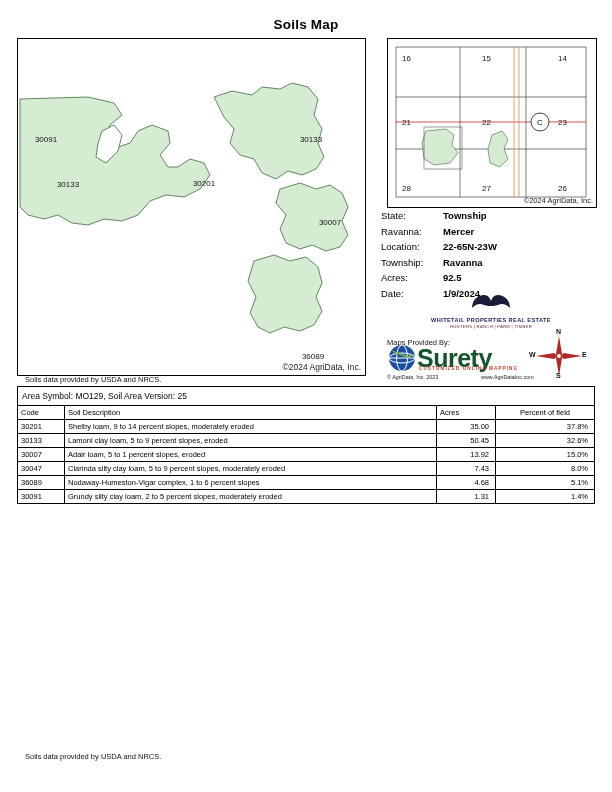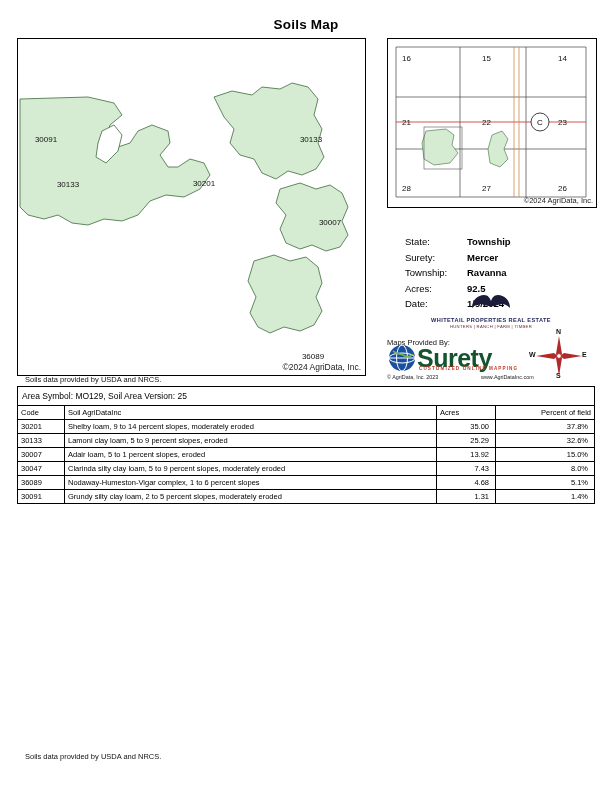--- a/index.html
+++ b/index.html
@@ -70,25 +70,24 @@
   }
   .loc-credit {
     position: absolute;
     right: 3px;
     bottom: 2px;
     font-size: 7.5px;
     color: #222;
   }
   .info-table {
     position: absolute;
-    left: 405px;
+    left: 381px;
     top: 208px;
     width: 208px;
     font-size: 9.5px;
-    margin-top: 26px;
   }
   .info-row {
     display: flex;
     line-height: 15.5px;
     height: 15.5px;
   }
   .info-key {
     width: 62px;
     color: #000;
   }
@@ -208,21 +207,21 @@
     vertical-align: middle;
   }
   .area-symbol-cell {
     font-size: 8.5px;
     padding: 3px 4px !important;
     height: 12px;
   }
   th.col-code  { width: 40px; text-align: left; font-weight: normal; }
   th.col-desc  { text-align: left; font-weight: normal; }
   th.col-acres { width: 52px; text-align: left; font-weight: normal; }
-  th.col-pct   { width: 92px; text-align: right; font-weight: normal; }
+  th.col-pct   { width: 92px; text-align: center; font-weight: normal; }
   td.code  { text-align: left; }
   td.desc  { text-align: left; }
   td.acres { text-align: right; padding-right: 6px !important; }
   td.pct   { text-align: right; padding-right: 6px !important; }
   .row-h { height: 13px; }
 </style>
 </head>
 <body>
 
 <div class="page">
@@ -311,22 +310,26 @@
     </svg>
     <div class="loc-credit">©2024 AgriData, Inc.</div>
   </div>
 
   <div class="info-table">
     <div class="info-row">
       <div class="info-key">State:</div>
       <div class="info-val">Township</div>
     </div>
     <div class="info-row">
-      <div class="info-key">Surety:</div>
+      <div class="info-key">Ravanna:</div>
       <div class="info-val">Mercer</div>
+    </div>
+    <div class="info-row">
+      <div class="info-key">Location:</div>
+      <div class="info-val">22-65N-23W</div>
     </div>
     <div class="info-row">
       <div class="info-key">Township:</div>
       <div class="info-val">Ravanna</div>
     </div>
     <div class="info-row">
       <div class="info-key">Acres:</div>
       <div class="info-val">92.5</div>
     </div>
     <div class="info-row">
@@ -377,34 +380,34 @@
   <div class="nrcs-note-top">Soils data provided by USDA and NRCS.</div>
   <div class="nrcs-note-bottom">Soils data provided by USDA and NRCS.</div>
 
   <table class="soils">
     <tbody>
       <tr>
         <td class="area-symbol-cell" colspan="4">Area Symbol: MO129, Soil Area Version: 25</td>
       </tr>
       <tr>
         <th class="col-code">Code</th>
-        <th class="col-desc">Soil AgriDataInc</th>
+        <th class="col-desc">Soil Description</th>
         <th class="col-acres">Acres</th>
         <th class="col-pct">Percent of field</th>
       </tr>
       <tr class="row-h">
         <td class="code">30201</td>
         <td class="desc">Shelby loam, 9 to 14 percent slopes, moderately eroded</td>
         <td class="acres">35.00</td>
         <td class="pct">37.8%</td>
       </tr>
       <tr class="row-h">
         <td class="code">30133</td>
         <td class="desc">Lamoni clay loam, 5 to 9 percent slopes, eroded</td>
-        <td class="acres">25.29</td>
+        <td class="acres">50.45</td>
         <td class="pct">32.6%</td>
       </tr>
       <tr class="row-h">
         <td class="code">30007</td>
         <td class="desc">Adair loam, 5 to 1 percent slopes, eroded</td>
         <td class="acres">13.92</td>
         <td class="pct">15.0%</td>
       </tr>
       <tr class="row-h">
         <td class="code">30047</td>

